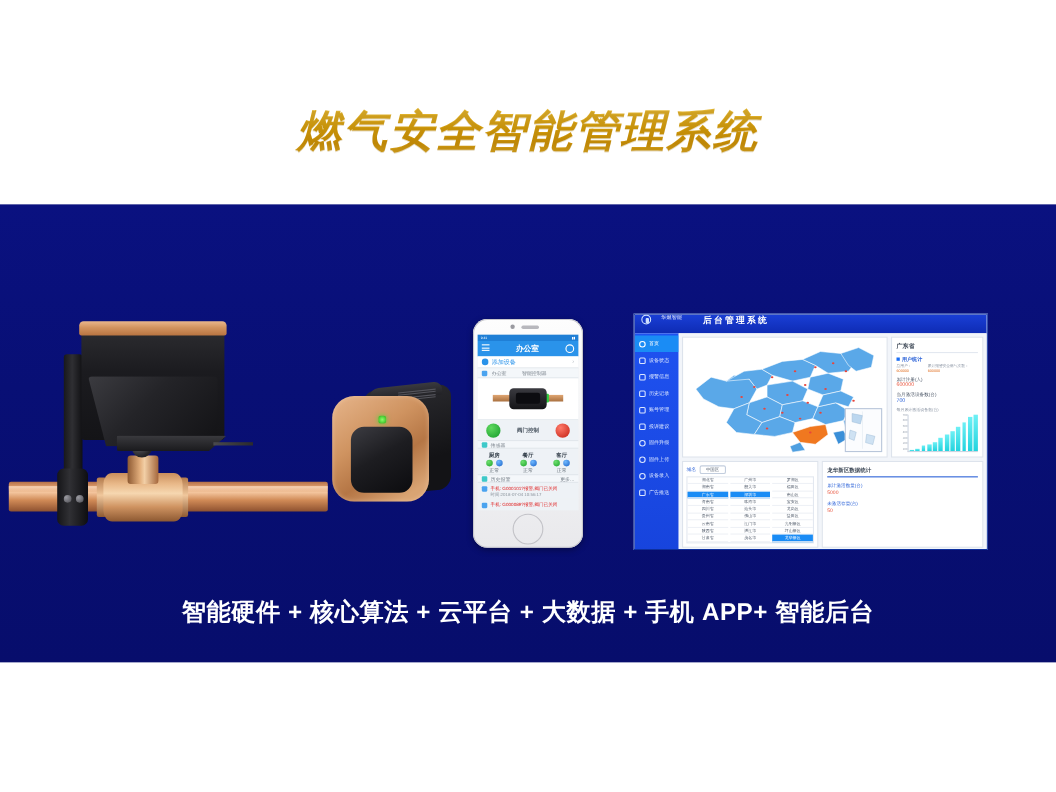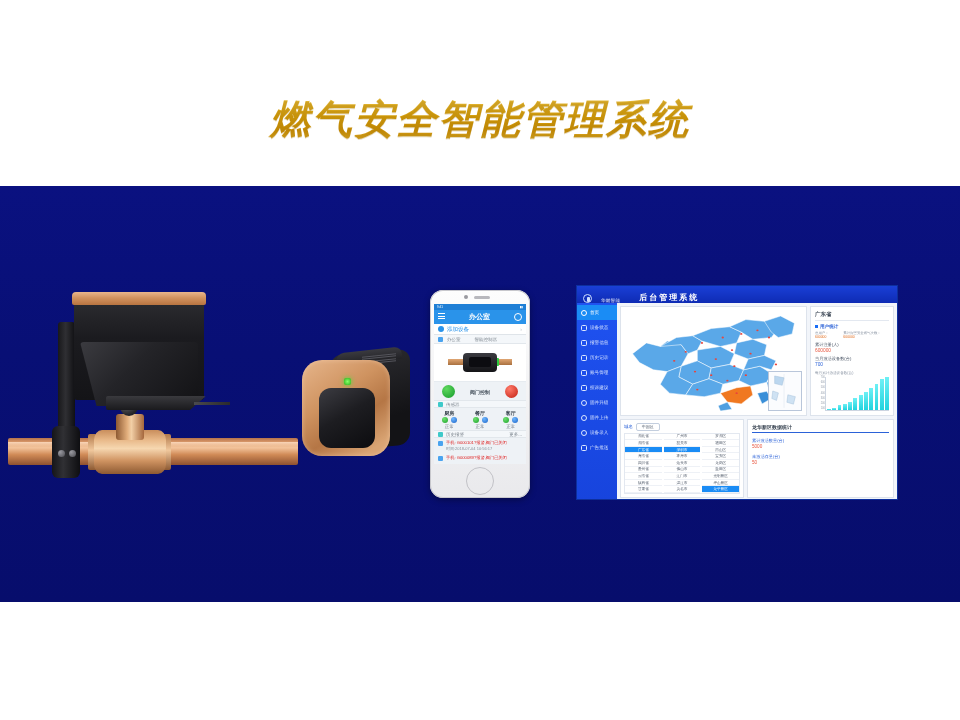--- a/index.html
+++ b/index.html
@@ -223,21 +223,21 @@
   .ph-alert-txt { font-size:4.2px; color:#e02020; line-height:1.5; }
   .ph-alert-time { font-size:4px; color:#8a939c; }
 
   
   .dash {
     position: absolute; left: 576px; top: 99px; width: 322px; height: 215px;
     background:#ffffff; border:1px solid #0d2f9e; overflow:hidden;
   }
   .dash-top {
     height:17px; background: linear-gradient(180deg,#1a3fd6,#0e2bb4);
-    display:flex; align-items:flex-end; gap:9px; padding:0 6px; color:#fff;
+    display:flex; align-items:flex-start; gap:9px; padding:0 6px; color:#fff;
   }
   .dash-logo { width:9px; height:9px; border-radius:50%; border:1px solid #cfe0ff; position:relative; }
   .dash-logo::after { content:""; position:absolute; left:2.5px; top:2px; width:3px; height:4.5px;
     background:#cfe0ff; border-radius:1px; }
   .dash-logo-txt { font-size:4.5px; letter-spacing:.3px; opacity:.92; }
   .dash-title { font-size:8px; font-weight:bold; letter-spacing:2px; margin-left:10px; }
   .dash-body { display:flex; height:198px; }
   .dash-side {
     width:40px; background: linear-gradient(180deg,#1f52f0,#1744dd);
     padding-top:2px;
@@ -650,15 +650,16 @@
               <div class="s2-lbl">未激活存量(台)</div>
               <div class="s2-val">50</div>
             </div>
 
           </div>
 
         </div>
       </div>
     </div>
 
+    <div class="tagline">智能硬件 + 核心算法 + 云平台 + 大数据 + 手机 APP+ 智能后台</div>
 
   </div>
 </div>
 
 </body></html>

